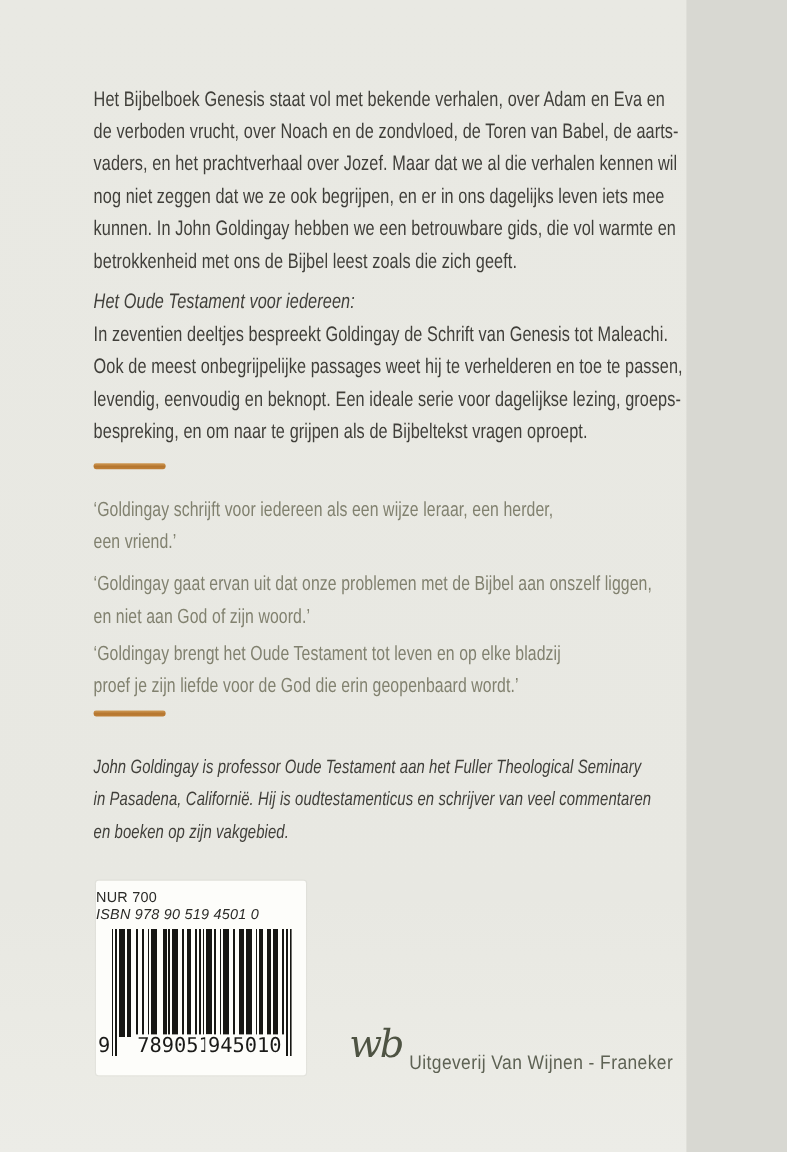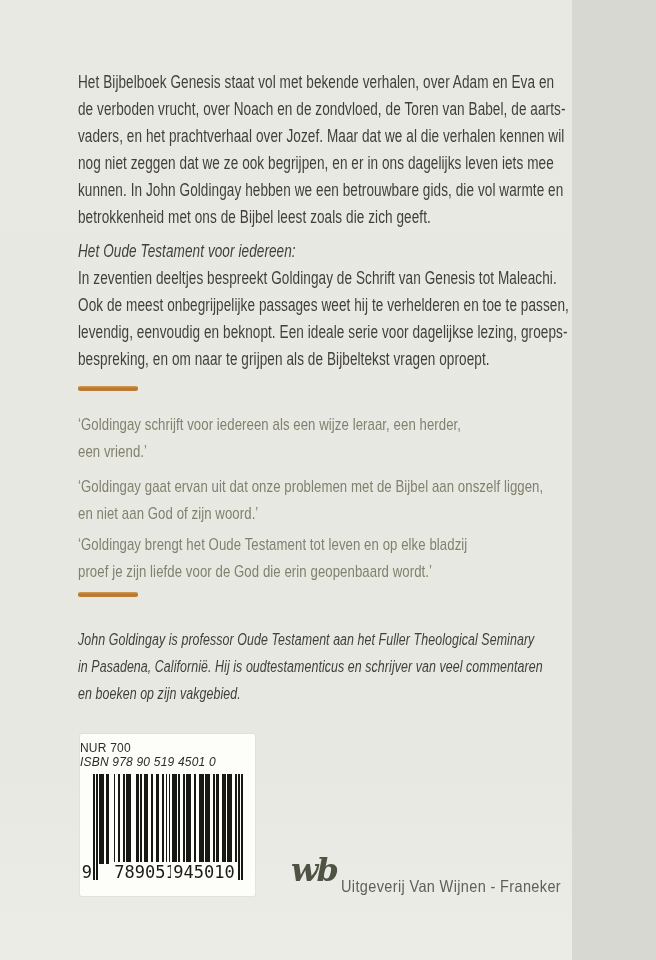--- a/index.html
+++ b/index.html
@@ -42,21 +42,21 @@
   .bc-digit{
     position:absolute;top:128px;height:20px;line-height:20px;
     font-family:"DejaVu Sans Mono",monospace;font-size:17px;color:#1a1a18;
     background:#fdfdfa;text-align:center;
   }
   .d9{left:0px;width:12px;text-align:right;}
   .g1{left:32px;width:66px;}
   .g2{left:91px;width:66px;}
   .pub-logo{
     position:absolute;left:291px;top:854px;
-    font-family:"DejaVu Serif",serif;font-style:italic;font-weight:bold;
+    font-family:"DejaVu Serif",serif;font-style:italic;font-weight:normal;
     font-size:32px;color:#4e5343;letter-spacing:-2px;line-height:1;
   }
   .pub-name{
     position:absolute;left:341px;top:877px;white-space:nowrap;
     font-size:16.5px;color:#5e6254;letter-spacing:0.4px;
     transform:scaleX(0.88);transform-origin:0 0;
   }
 </style>
 </head>
 <body>

